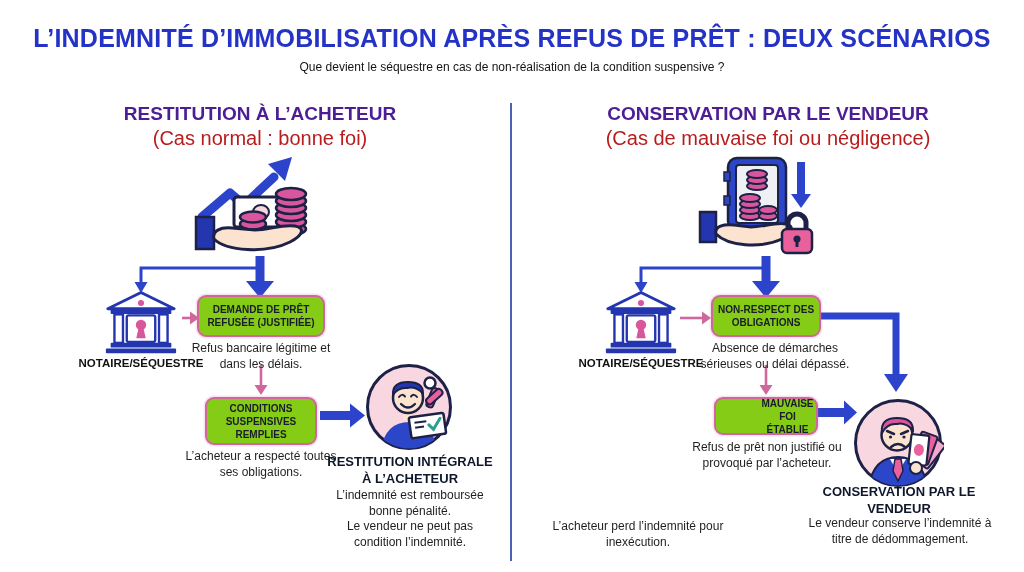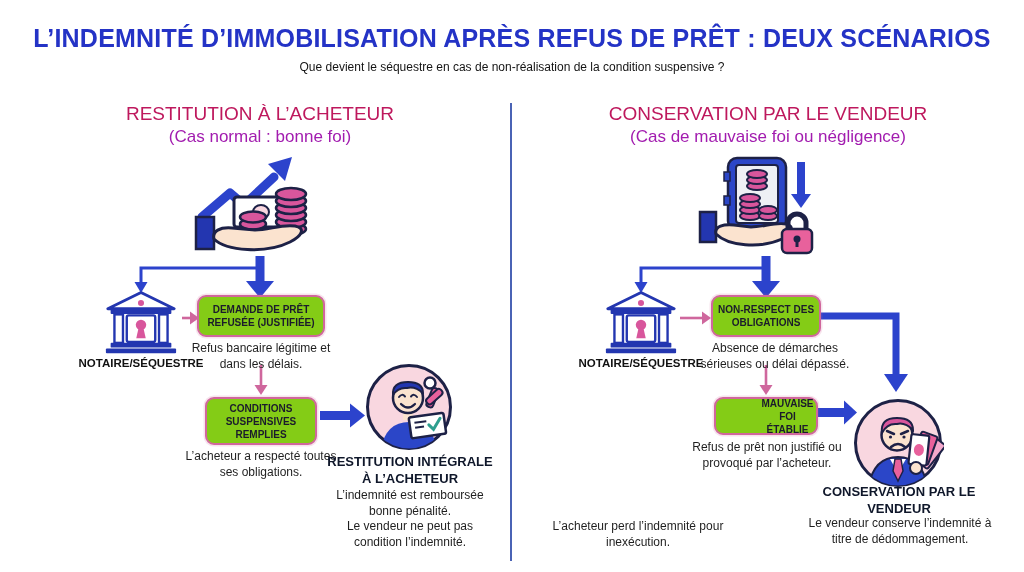--- a/index.html
+++ b/index.html
@@ -2,22 +2,22 @@
 <html><head>
 <meta charset="utf-8">
 <style>
   html,body{margin:0;padding:0;background:#ffffff;}
   #canvas{position:relative;width:1024px;height:572px;background:#ffffff;
           font-family:"Liberation Sans",sans-serif;overflow:hidden;}
   .abs{position:absolute;}
   .ctr{text-align:center;}
   .page-title{font-size:25px;font-weight:800;color:#2433c6;letter-spacing:.2px;}
   .page-sub{font-size:12px;color:#141414;}
-  .col-title{font-size:19px;font-weight:400;color:#be185d;}
-  .col-sub{font-size:17px;color:#a21caf;}
+  .col-title{font-size:19px;font-weight:700;color:#4c1d95;}
+  .col-sub{font-size:20px;color:#b91c1c;}
   .stepbox{border:2px solid #d0679c;border-radius:9px;background:#84cc16;
            display:flex;align-items:center;justify-content:center;text-align:center;
            font-weight:800;font-size:10px;color:#1b1b2c;line-height:1.3;
            padding:2px 3px;box-sizing:border-box;box-shadow:0 0 0 1.5px rgba(208,103,156,.18);}
   .caption{font-size:12px;color:#1f1f1f;text-align:center;line-height:1.3;}
   .actor-label{font-size:11.5px;font-weight:800;color:#111;text-align:center;}
   .result-title{font-size:13px;font-weight:800;color:#0f172a;text-align:center;line-height:1.3;}
   .divider{position:absolute;left:510px;top:103px;width:2px;height:458px;background:#4a63b5;}
   svg{display:block;}
 </style>

